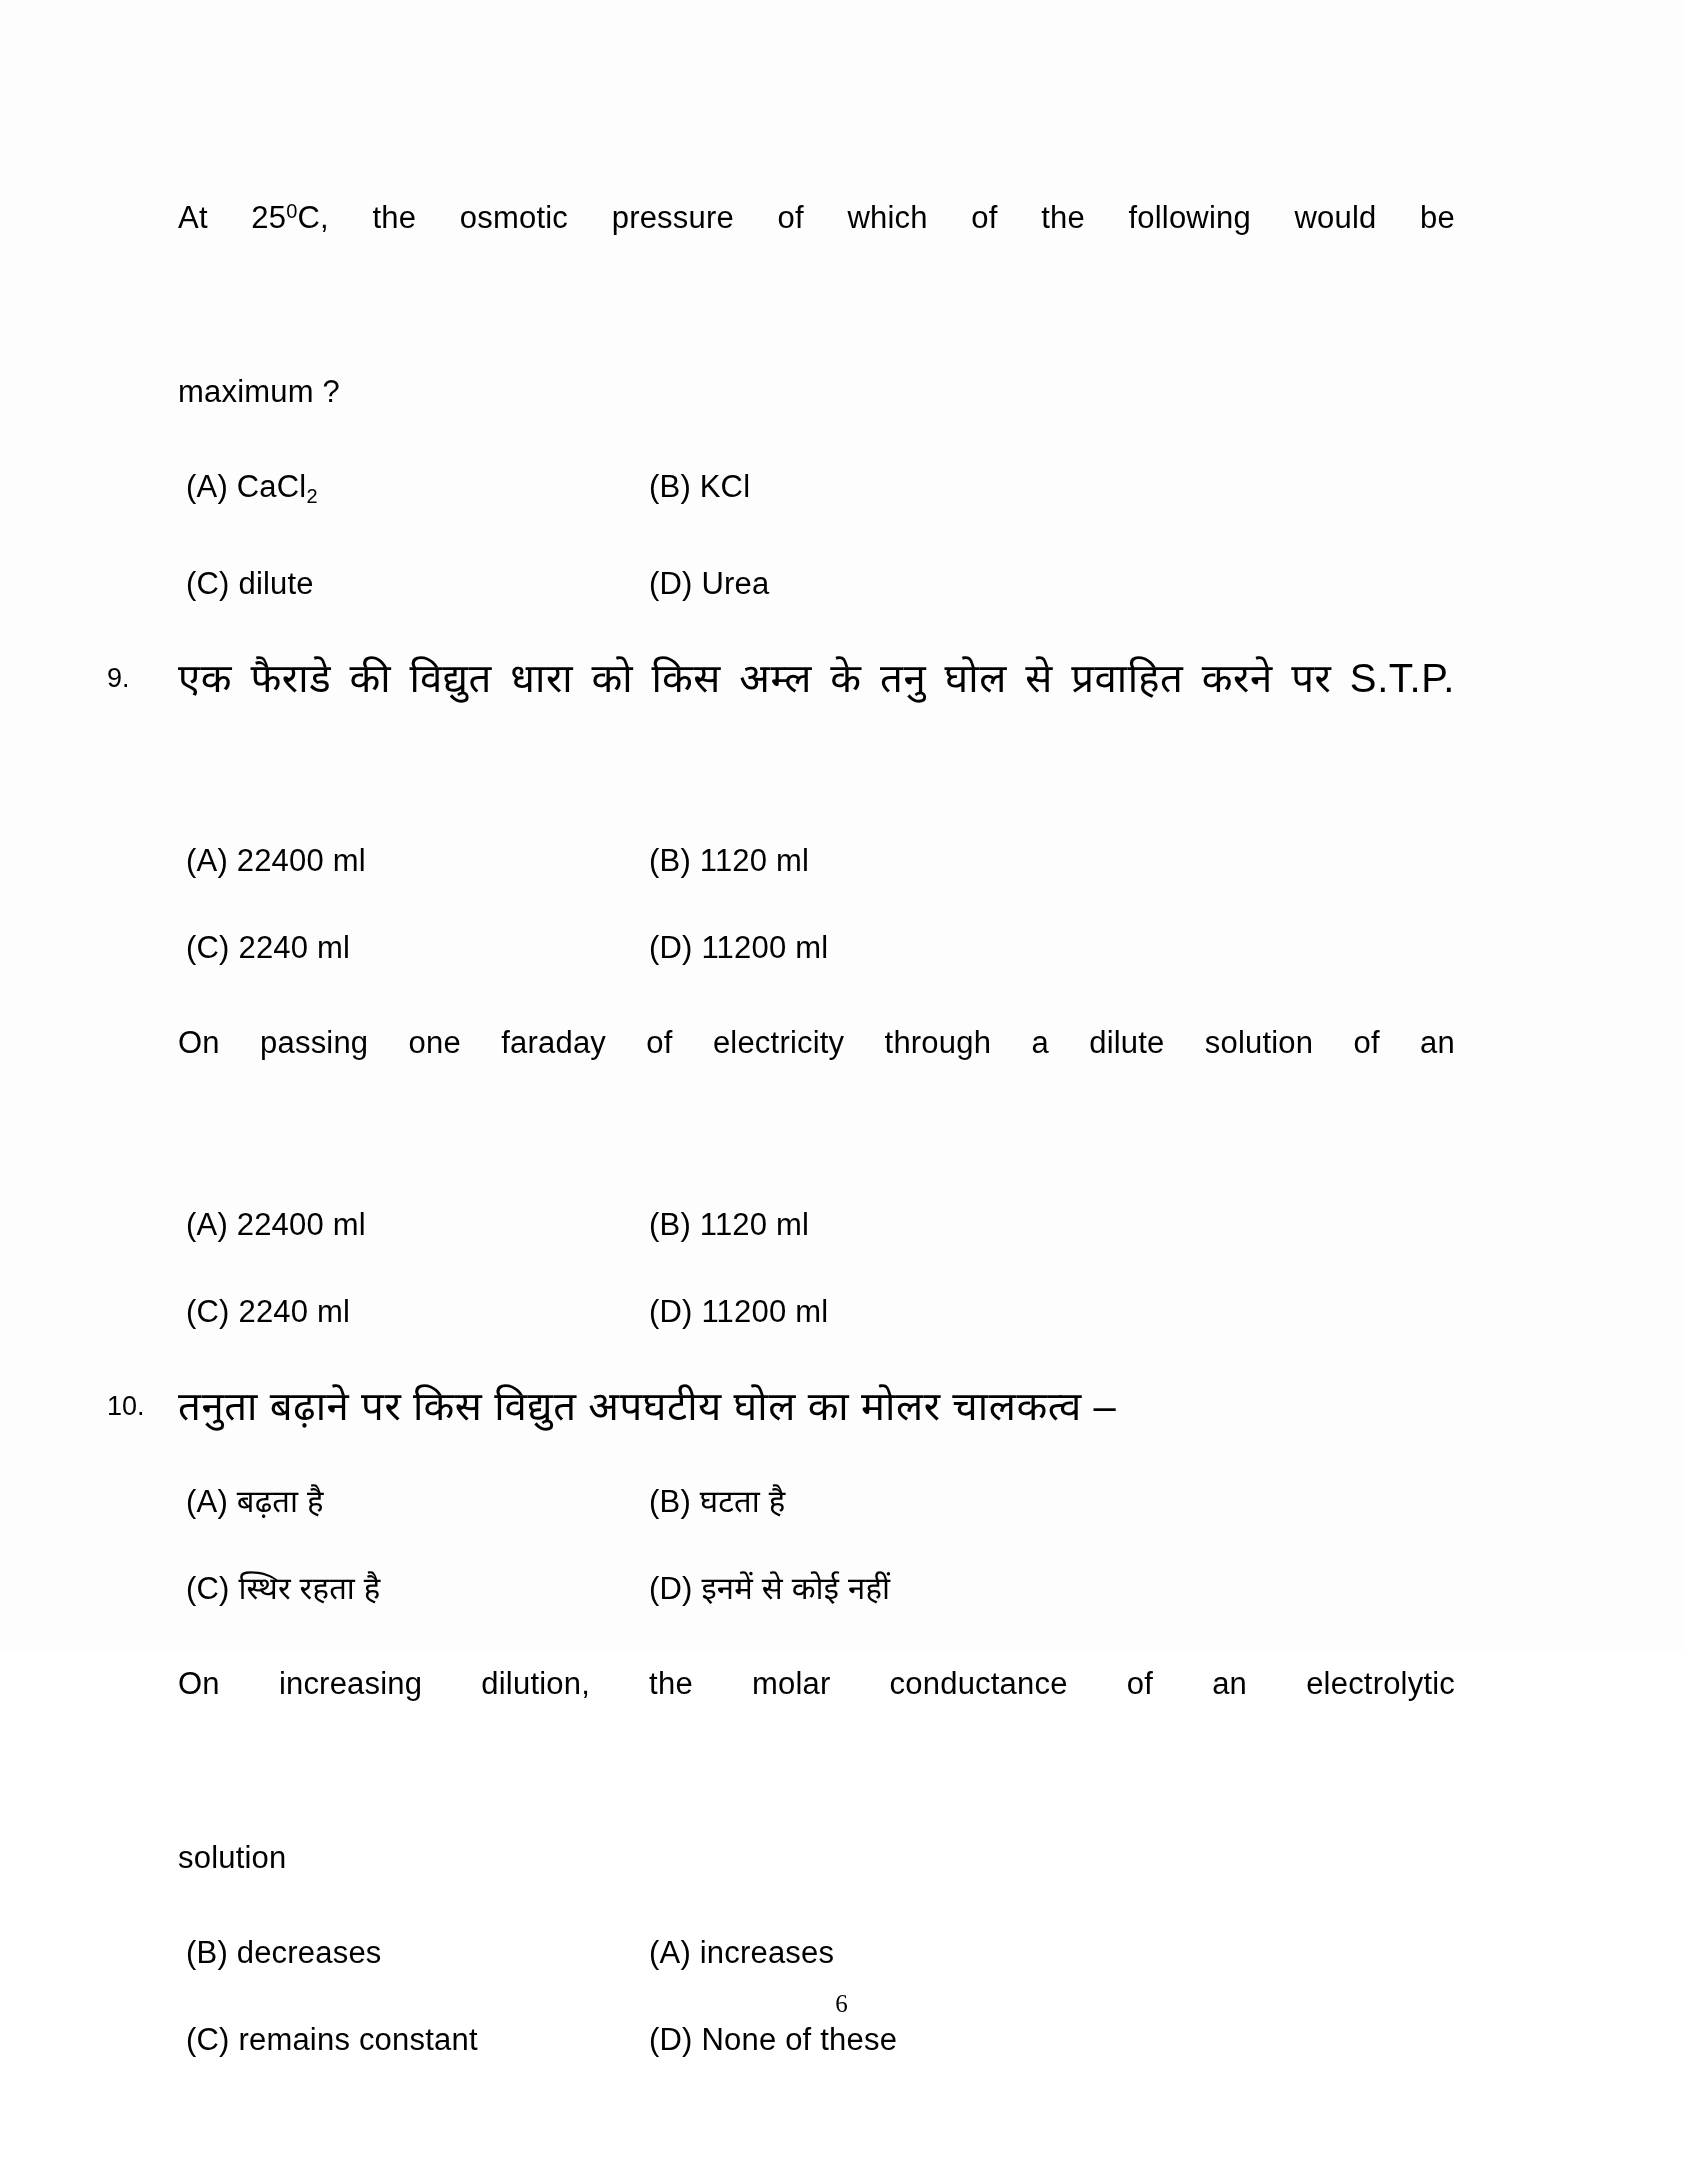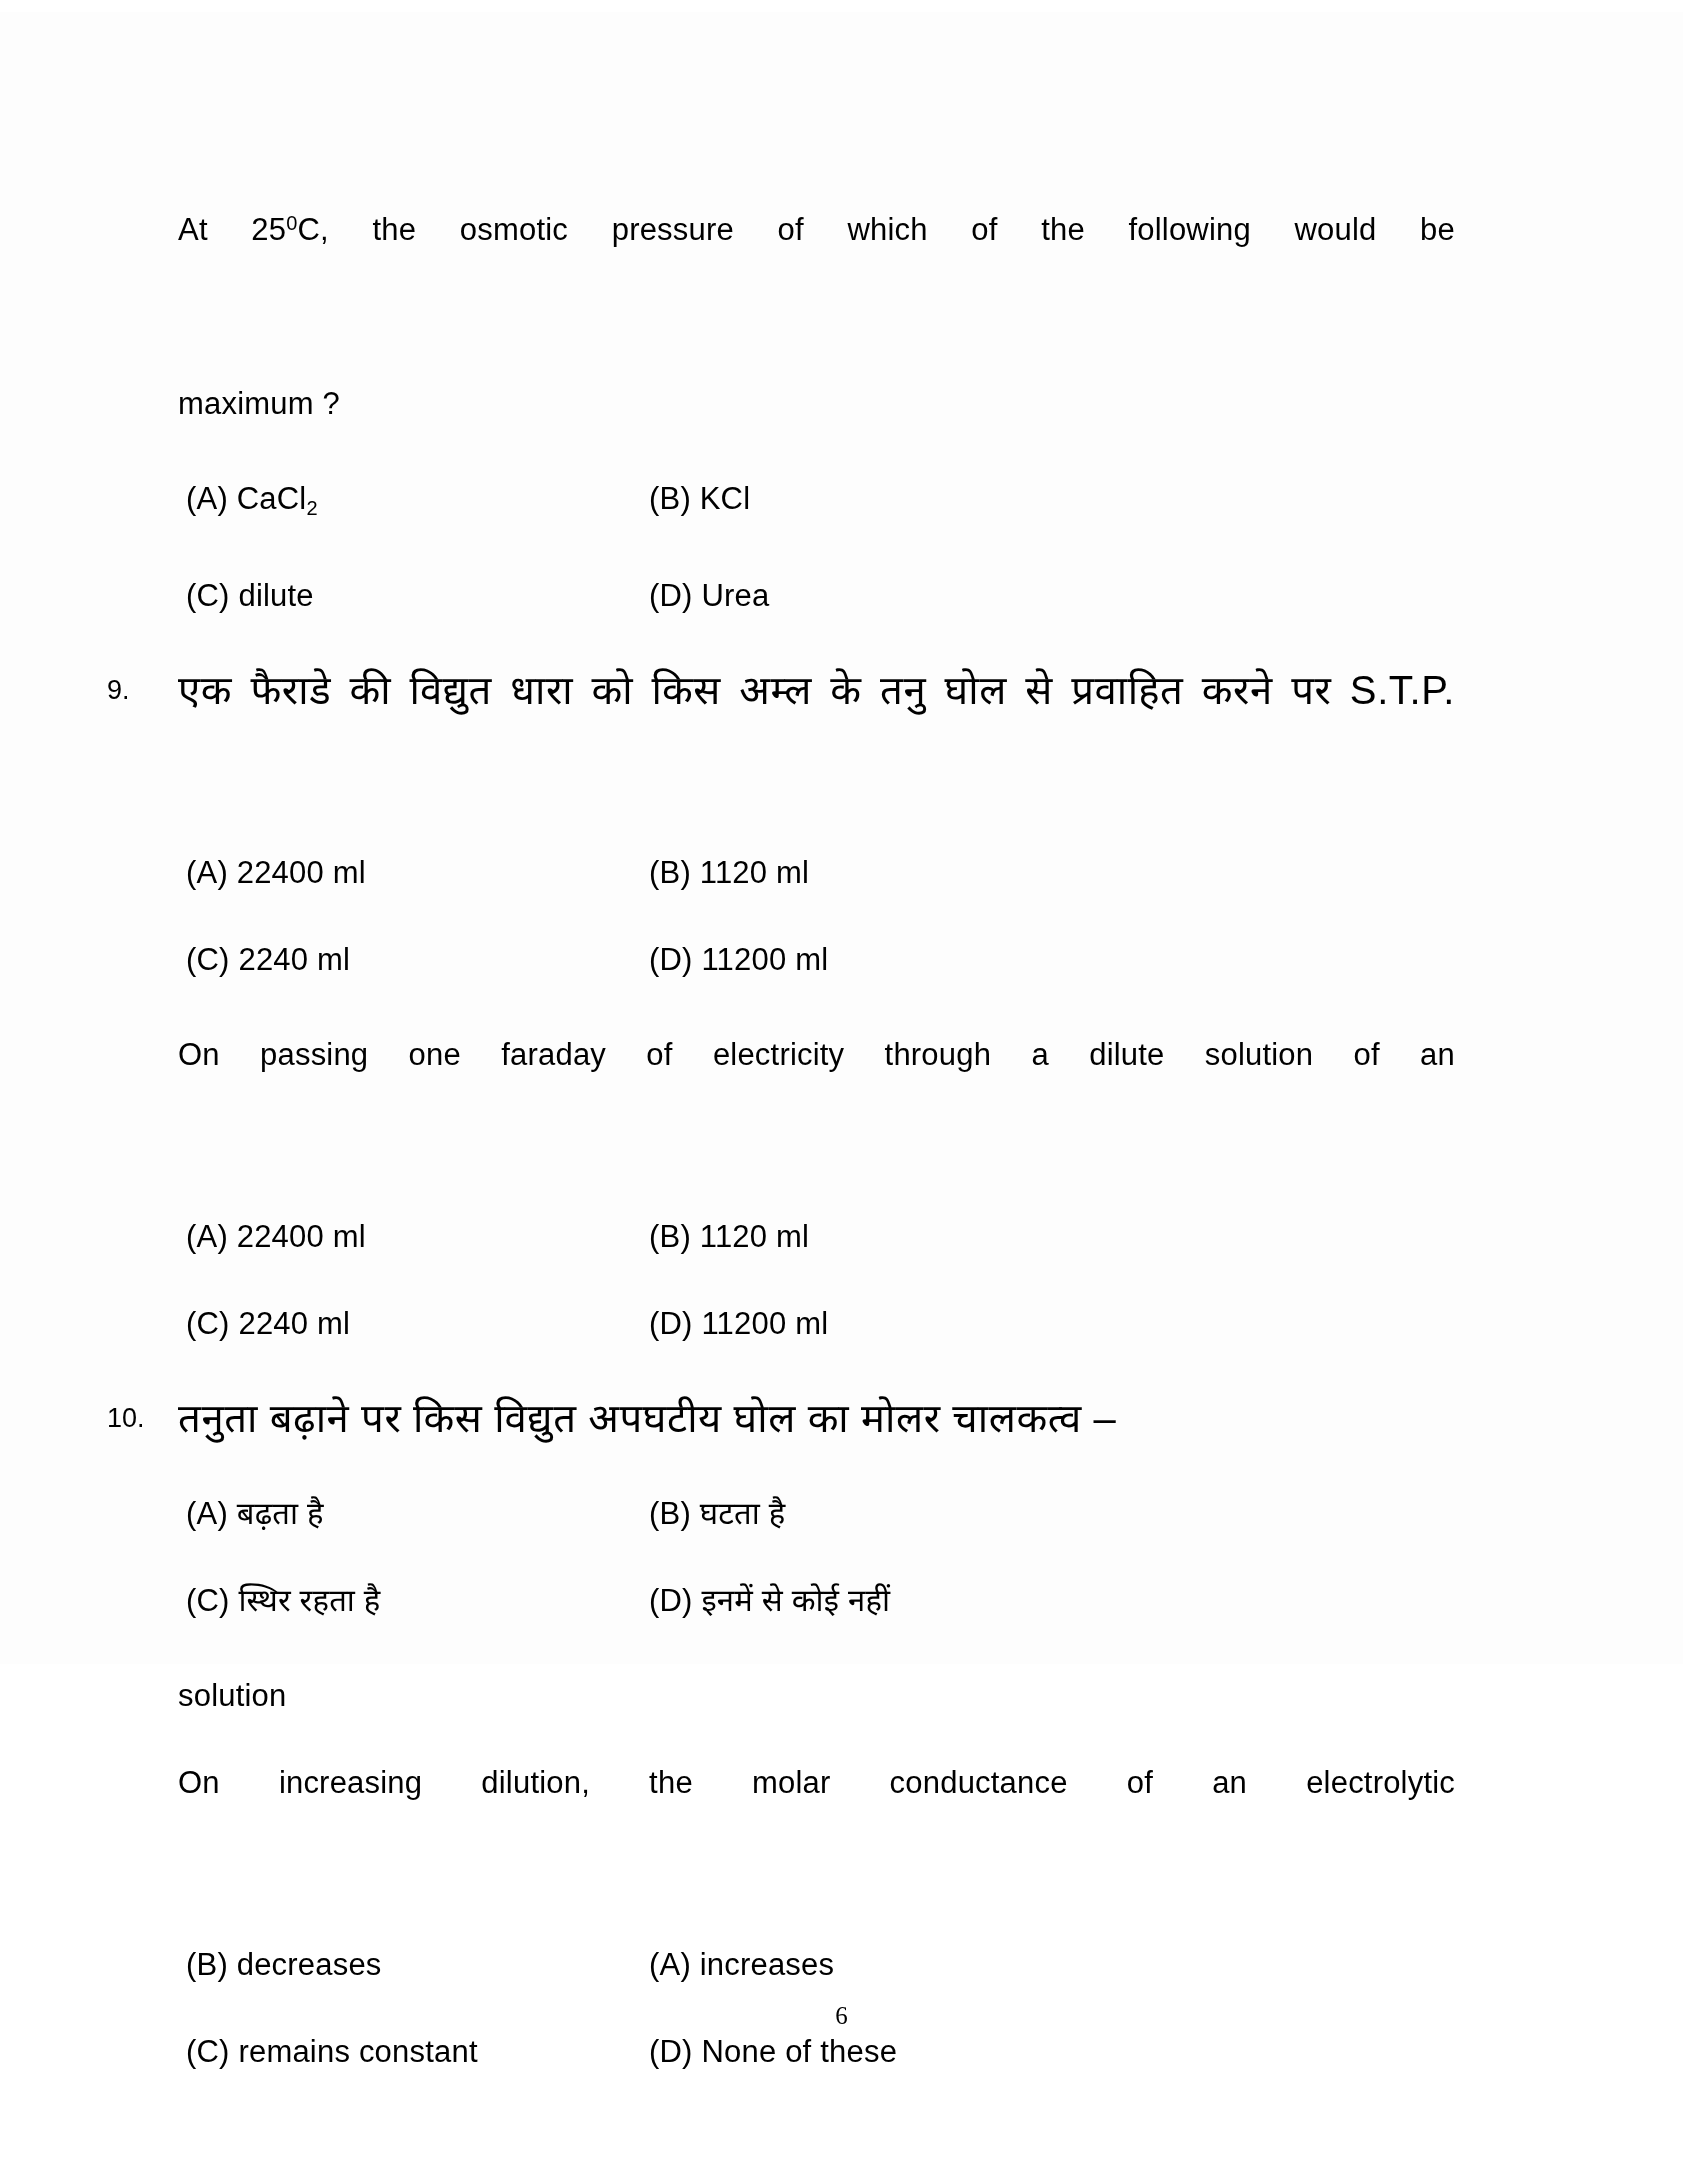--- a/index.html
+++ b/index.html
@@ -11,21 +11,21 @@
     width: 1683px;
     height: 2178px;
     position: relative;
     font-family: "Liberation Sans", "DejaVu Sans", sans-serif;
     color: #000000;
     overflow: hidden;
   }
 
   .page {
     position: absolute;
-    top: 12px; left: 0;
+    top: 0; left: 0;
     width: 1683px;
     height: 1652px;
     background: #fdfdfd;
   }
 
   
   .content {
     position: absolute;
     left: 178px;
     top: 168px;
@@ -158,22 +158,22 @@
 
       <p class="stem hindi nojustify">तनुता बढ़ाने पर किस विद्युत अपघटीय घोल का मोलर चालकत्व –</p>
 
       <div class="options">
         <div class="opt">(A) बढ़ता है</div>
         <div class="opt">(B) घटता है</div>
         <div class="opt">(C) स्थिर रहता है</div>
         <div class="opt">(D) इनमें से कोई नहीं</div>
       </div>
 
+      <p class="stem">On increasing dilution, the molar conductance of an electrolytic</p>
       <p class="stem nojustify">solution</p>
-      <p class="stem">On increasing dilution, the molar conductance of an electrolytic</p>
 
       <div class="options">
         <div class="opt">(B) decreases</div>
         <div class="opt">(A) increases</div>
         <div class="opt">(C) remains constant</div>
         <div class="opt">(D) None of these</div>
       </div>
     </div>
 
   </div>

